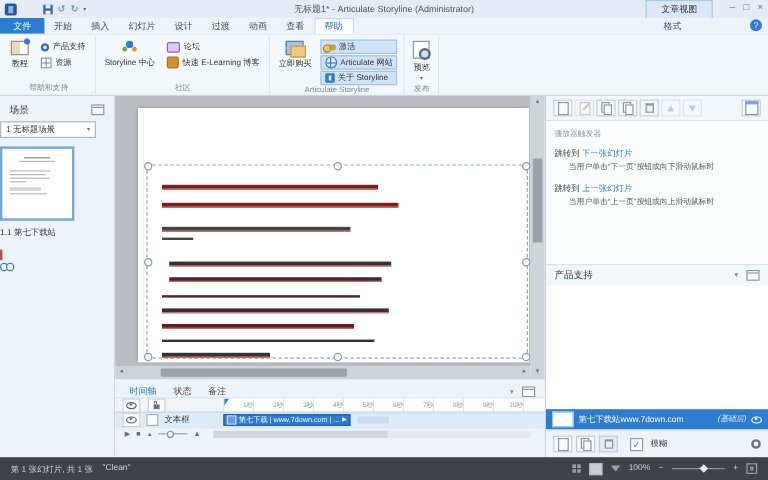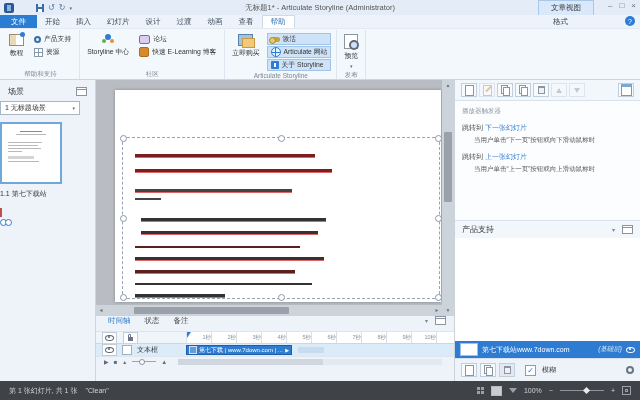--- a/index.html
+++ b/index.html
@@ -112,21 +112,21 @@
   .sline.u{border-bottom:1px solid #e06666;padding-bottom:1px}
   .hscroll{height:10px;flex:0 0 10px;background:#cdd3da;display:flex;align-items:center}
   .hs-arrow{width:10px;text-align:center;font-size:5px;color:#6b7482}
   .hs-thumb{height:7px;background:#9aa1aa;width:155px;margin-left:28px;border-radius:1px}
   .vscroll{width:12px;flex:0 0 12px;background:#cdd3da;display:flex;flex-direction:column;align-items:center;font-size:5px;color:#6b7482}
   .vs-arrow{height:10px;display:flex;align-items:center}
   .vs-thumb{width:8px;height:70px;background:#9aa1aa;margin-top:42px;border-radius:1px}
 
   
   .timeline{flex:1;border-top:1px solid #c9d3de;display:flex;flex-direction:column;background:#eef3f9;min-height:0}
-  .tl-tabs{height:15px;flex:0 0 15px;display:flex;align-items:flex-start;padding-left:12px;gap:14px;font-size:7.5px;color:#444}
+  .tl-tabs{height:15px;flex:0 0 15px;display:flex;align-items:flex-end;padding-left:12px;gap:14px;font-size:7.5px;color:#444}
   .tl-tab.sel{color:#2f7fd0}
   .tl-hdr-icons{margin-left:auto;margin-right:8px;display:flex;gap:7px;color:#7a8694;font-size:6px;align-items:center}
   .tl-ruler{height:12px;flex:0 0 12px;display:flex}
   .tl-gutter{width:90px;flex:0 0 90px;display:flex;align-items:center;gap:6px;padding-left:6px;background:#f0f5fa;border-top:1px solid #dde5ee;box-sizing:border-box}
   .sqbtn{width:13px;height:10px;background:#fff;border:1px solid #c2ccd7;display:flex;align-items:center;justify-content:center}
   .eye{width:7px;height:4px;border:1px solid #56606c;border-radius:50%;position:relative}
   .eye::after{content:"";position:absolute;left:2px;top:0;width:2px;height:2px;background:#56606c;border-radius:50%}
   .eye.w{border-color:#fff}.eye.w::after{background:#fff}
   .lock{width:5px;height:4px;background:#6b7482;position:relative;margin-top:2px}
   .lock::before{content:"";position:absolute;left:0;top:-3px;width:3px;height:3px;border:1px solid #6b7482;border-bottom:none;border-radius:3px 3px 0 0;box-sizing:border-box}

